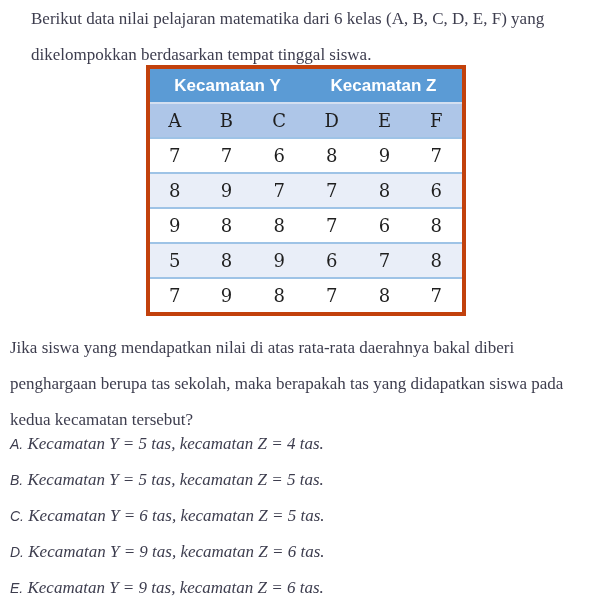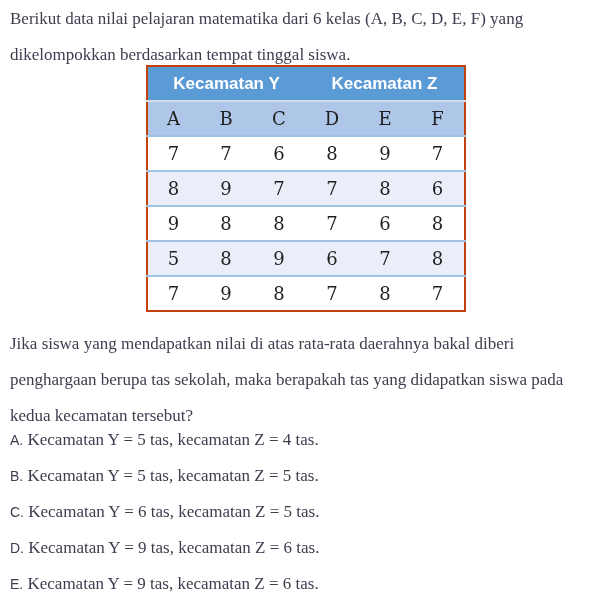--- a/index.html
+++ b/index.html
@@ -18,30 +18,31 @@
     padding: 0 10px;
   }
   .para {
     margin: 0;
     font-size: 17px;
     line-height: 36px;
     white-space: pre-line;
   }
   .intro {
     padding-top: 1px;
+    margin-left: 21px;
   }
   .question {
     margin-top: 14px;
   }
   table.score-table {
     border-collapse: collapse;
     table-layout: fixed;
     width: 320px;
     margin: -8px auto 0 auto;
-    border: 2px solid #c2410c;
+    border: 4px solid #c2410c;
     text-align: center;
   }
   table.score-table th {
     height: 33px;
     padding: 0;
     background: #5b9bd5;
     color: #ffffff;
     font-family: "Liberation Sans", sans-serif;
     font-weight: bold;
     font-size: 17px;
@@ -64,20 +65,21 @@
   tr.score-row.stripe td {
     background: #e9eef8;
   }
   .options {
     margin-top: -12px;
   }
   .option {
     line-height: 36px;
     font-size: 17px;
     cursor: pointer;
+    font-style: italic;
   }
   .opt-letter {
     font-family: "Liberation Sans", sans-serif;
     font-size: 14px;
   }
 </style>
 </head>
 <body>
 
 <div class="page">

